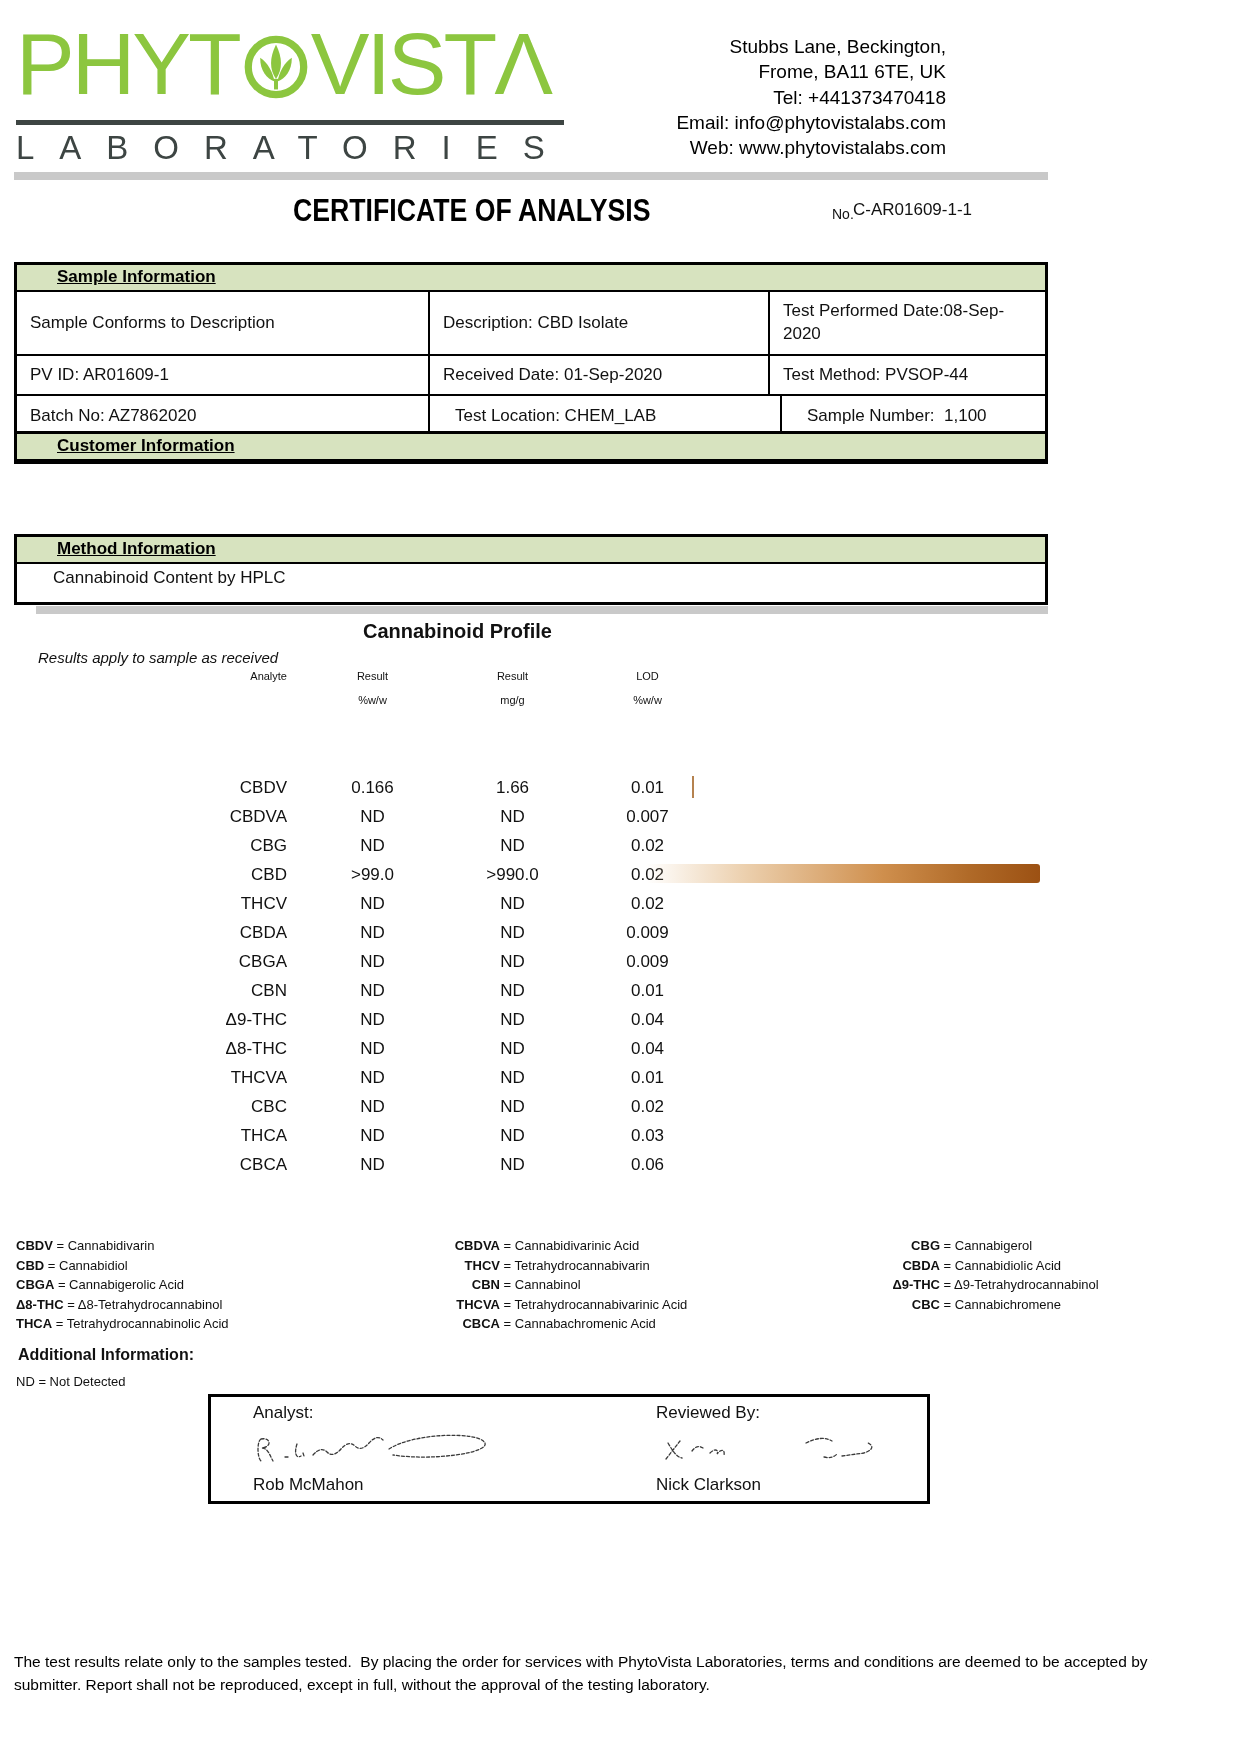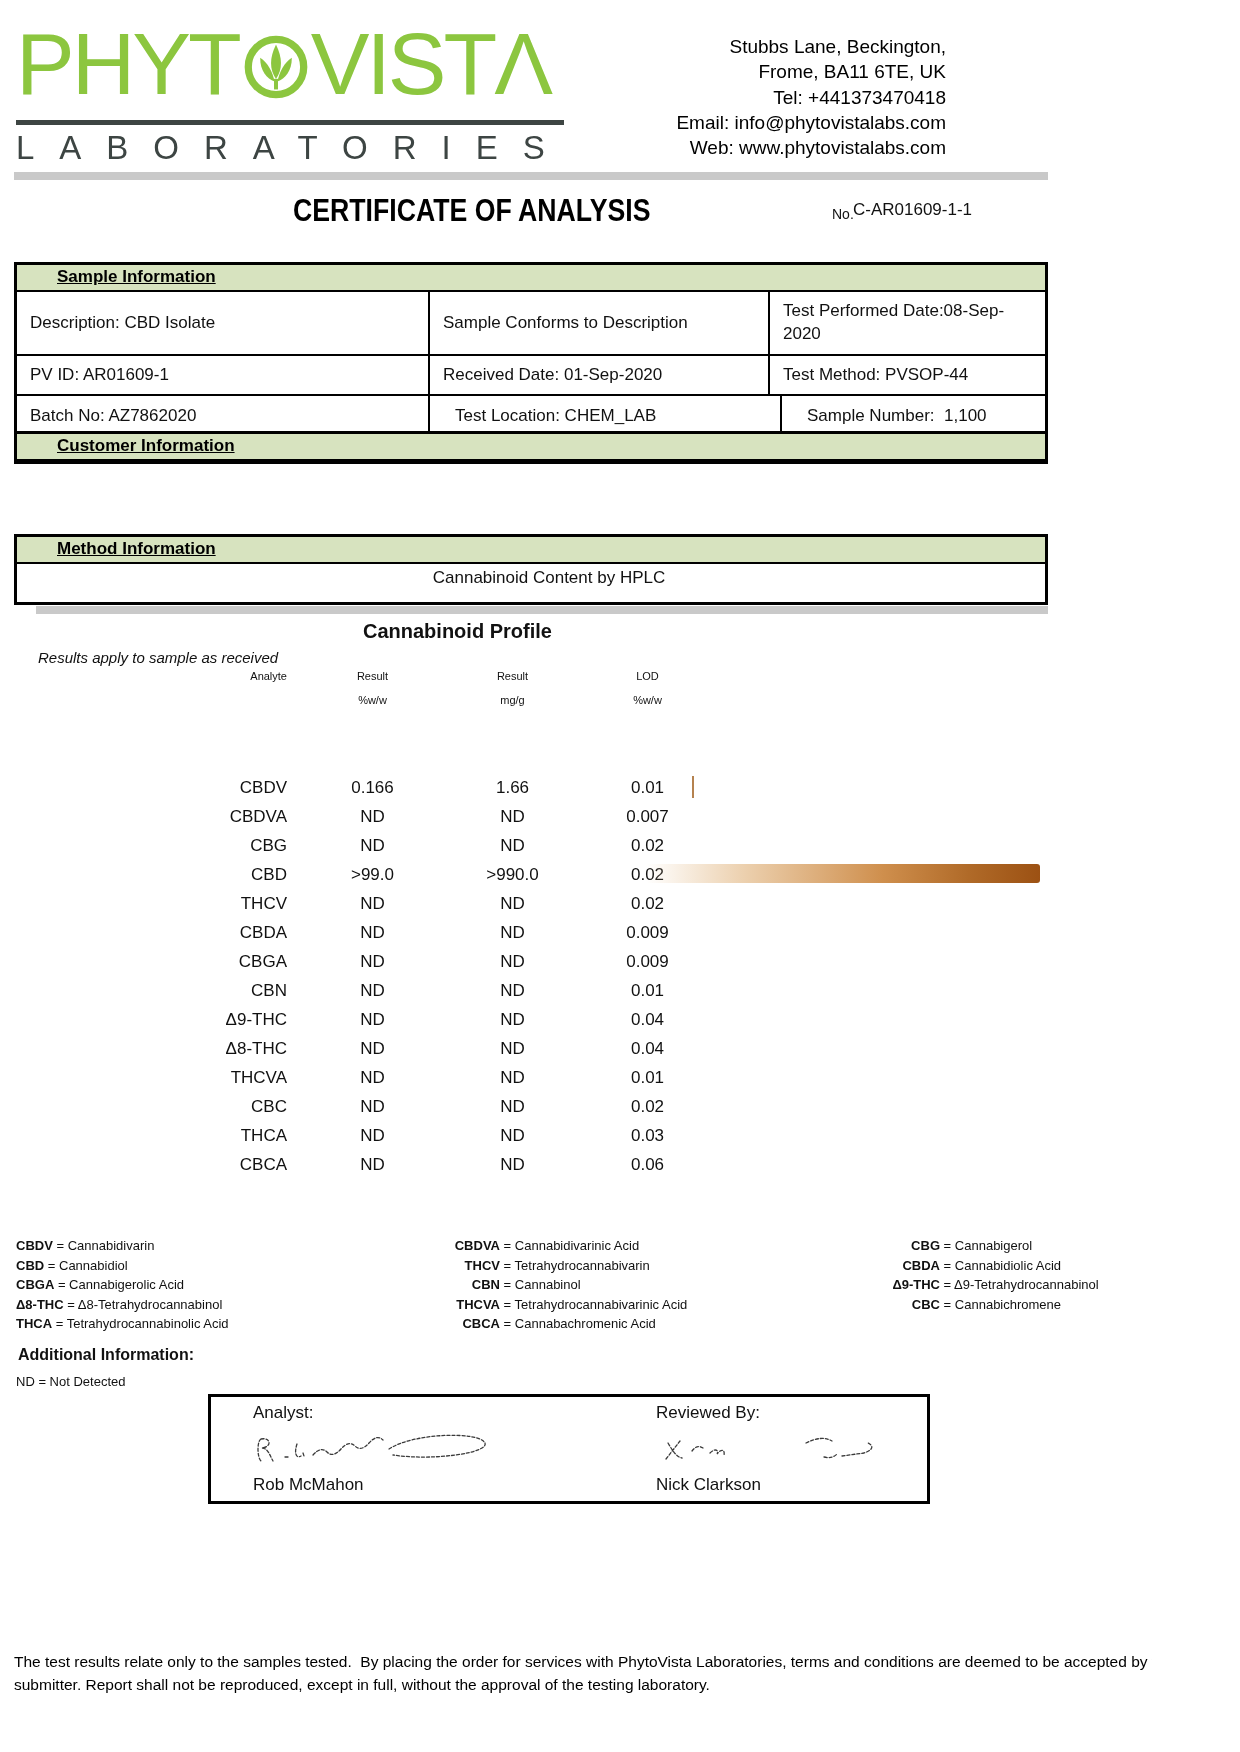--- a/index.html
+++ b/index.html
@@ -41,21 +41,21 @@
   .si-cell:last-child{border-right:none;}
   .r1{min-height:62px;} .r2{min-height:38px;} .r3{min-height:40px;}
 
   .cust-row{display:flex;min-height:66px;padding-top:9px;box-sizing:border-box;font-size:17px;}
   .cust-name-label{margin-left:40px;width:84px;}
   .cust-name-value{width:280px;}
   .cust-divider{width:4px;background:#000;height:46px;margin-top:2px;}
   .cust-addr-label{margin-left:12px;width:92px;}
   .cust-addr-value{width:540px;line-height:1.5;}
 
-  .method-row{font-size:17px;padding:4px 0 8px 36px;min-height:26px;text-align:center;}
+  .method-row{font-size:17px;padding:4px 0 8px 36px;min-height:26px;}
 
   
   .results-note{position:absolute;left:38px;top:649px;font-size:15px;font-weight:normal;font-style:italic;}
   .profile-title{position:absolute;left:363px;top:620px;font-size:20px;font-weight:bold;text-align:right;}
 
   .res-head{position:absolute;left:180px;top:664px;display:grid;
             grid-template-columns:115px 155px 125px 145px;font-size:11px;}
   .res-head .hcell{text-align:center;line-height:24px;}
   .res-head .hcell.analyte{text-align:right;padding-right:8px;}
   .res-rows{position:absolute;left:180px;top:773px;display:grid;
@@ -125,22 +125,22 @@
 
   <div class="coa-title">CERTIFICATE OF ANALYSIS</div>
   <div class="coa-no-label">No.</div>
   <div class="coa-number">C-AR01609-1-1</div>
 
   <div class="infobox box-sample">
     <div class="secbar">
       <span>Sample Information</span>
     </div>
     <div class="si-row">
+      <div class="si-cell r1">Sample Conforms to Description</div>
       <div class="si-cell r1">Description: CBD Isolate</div>
-      <div class="si-cell r1">Sample Conforms to Description</div>
       <div class="si-cell r1">Test Performed Date:08-Sep-2020</div>
     </div>
     <div class="si-row">
       <div class="si-cell r2">PV ID: AR01609-1</div>
       <div class="si-cell r2">Received Date: 01-Sep-2020</div>
       <div class="si-cell r2">Test Method: PVSOP-44</div>
     </div>
     <div class="si-row">
       <div class="si-cell r3">Batch No: AZ7862020</div>
       <div class="si-cell r3">Test Location: CHEM_LAB</div>

